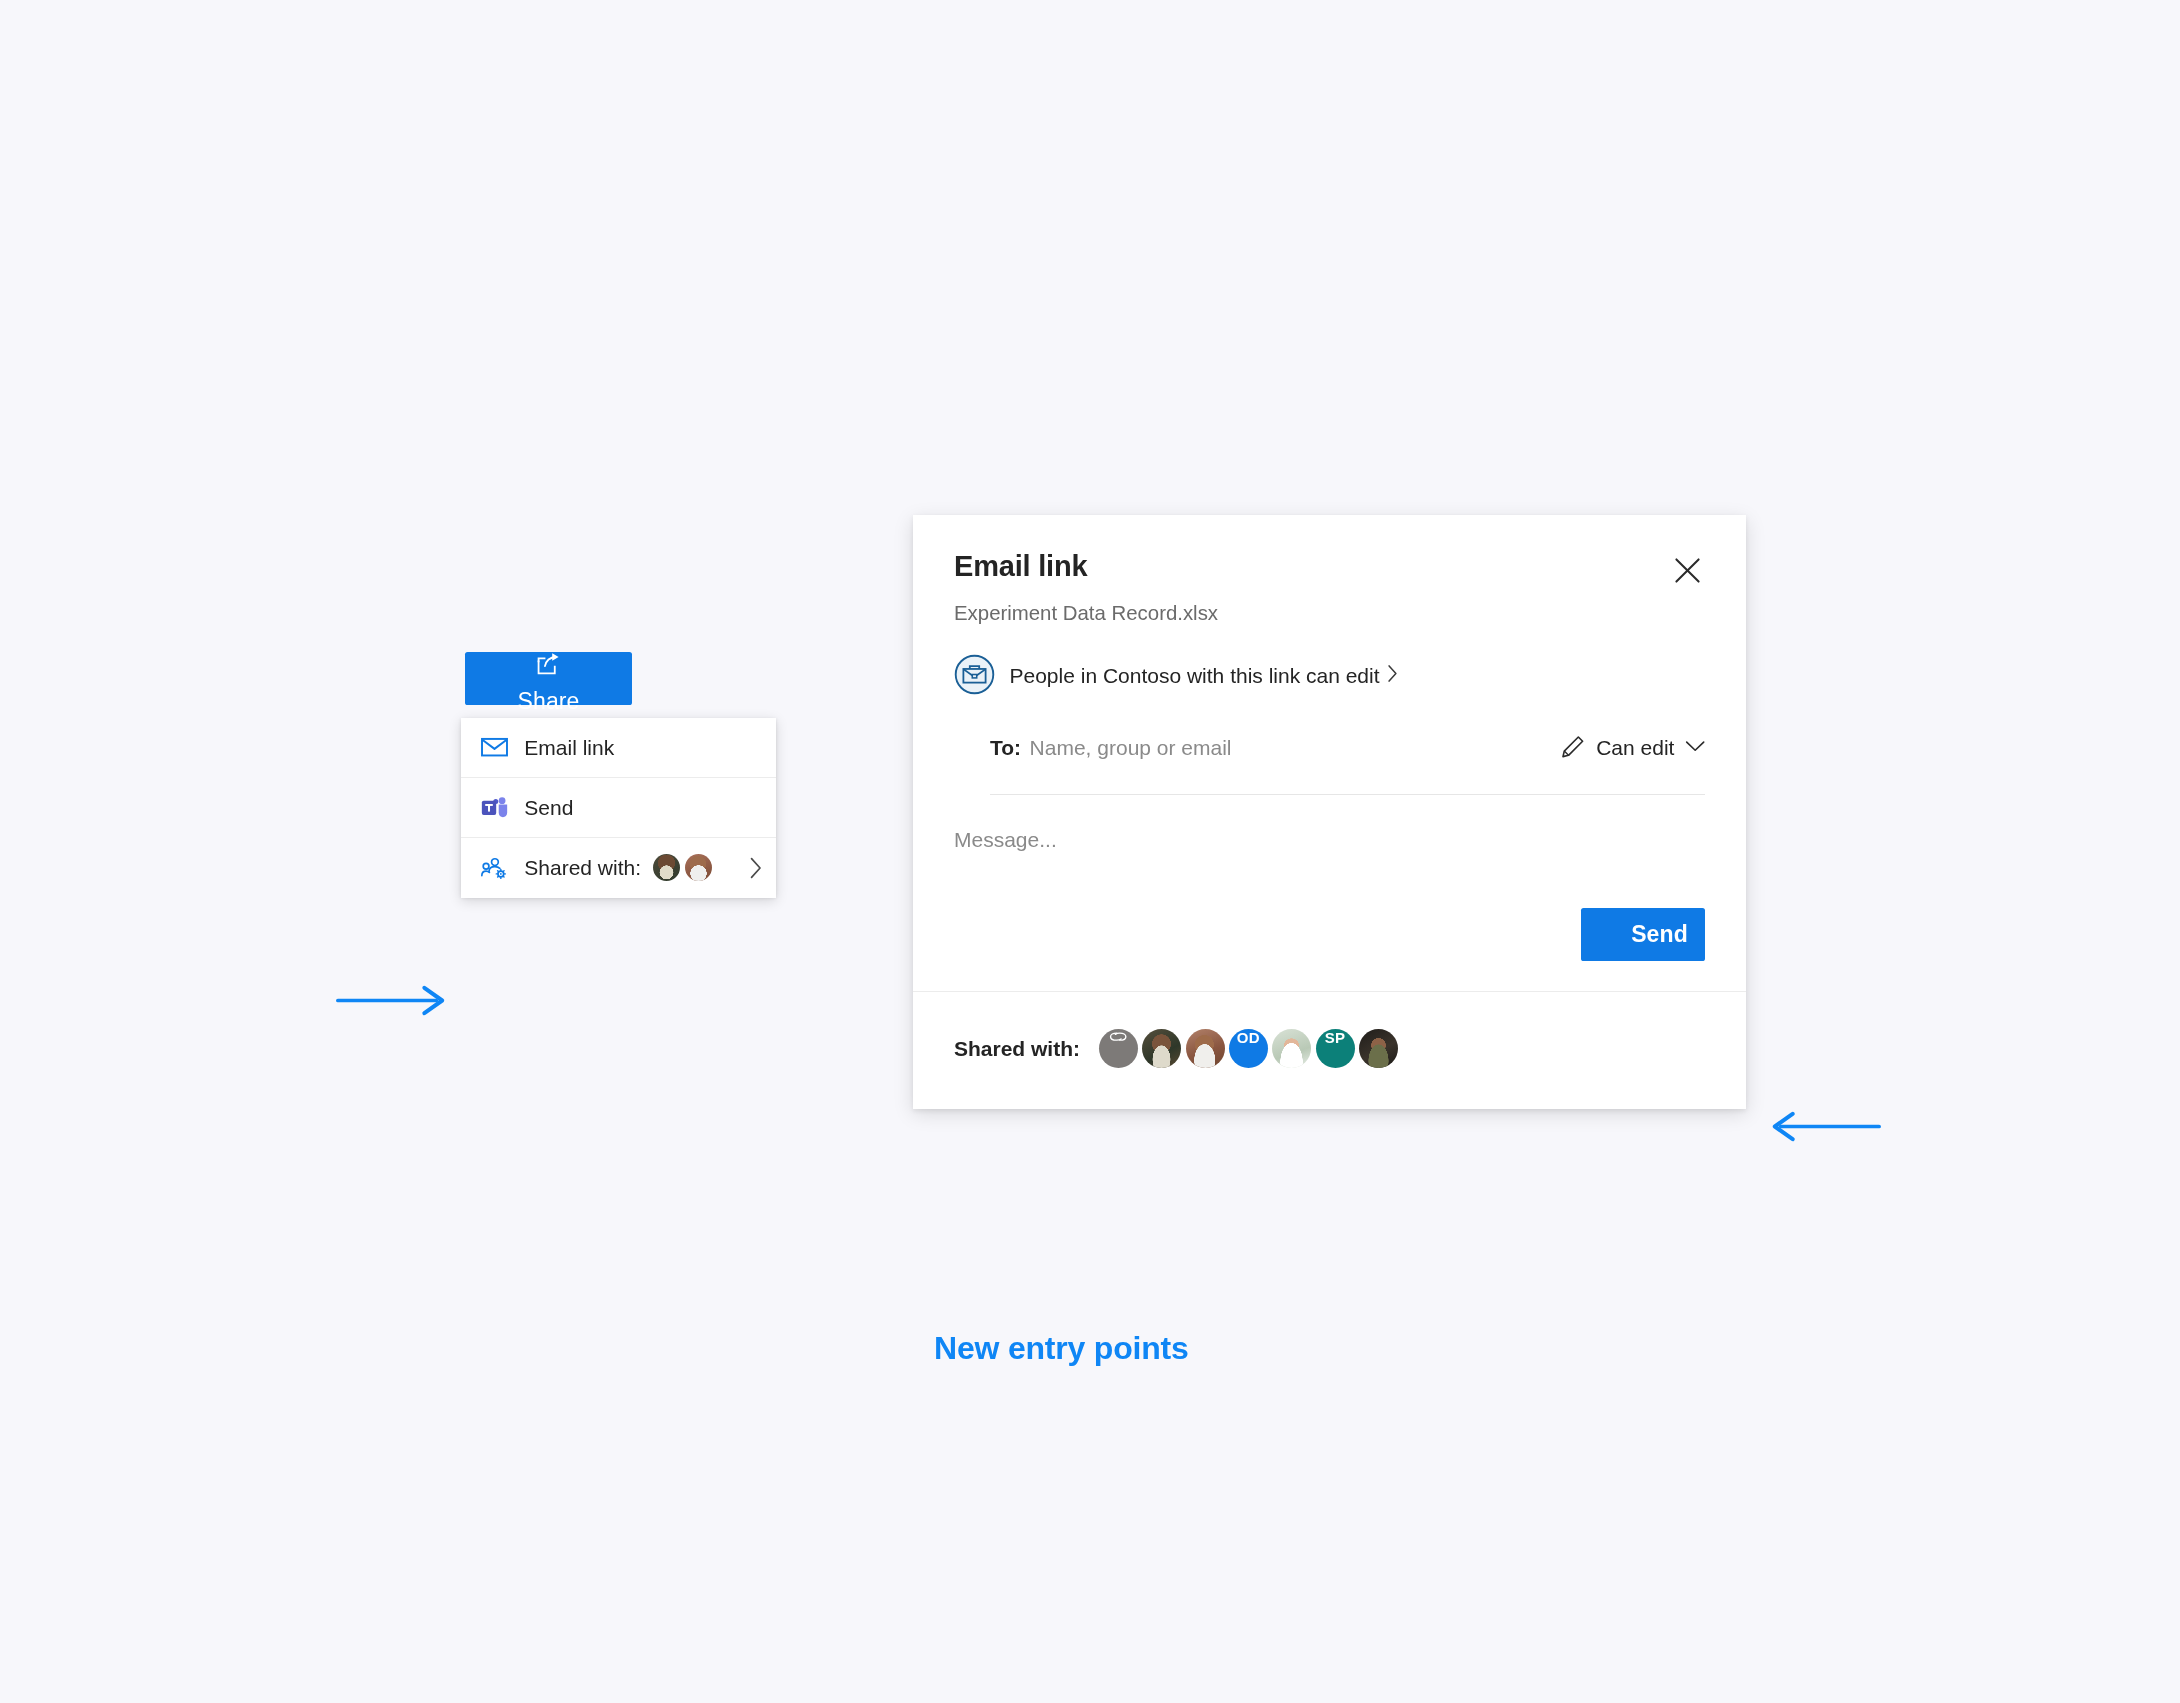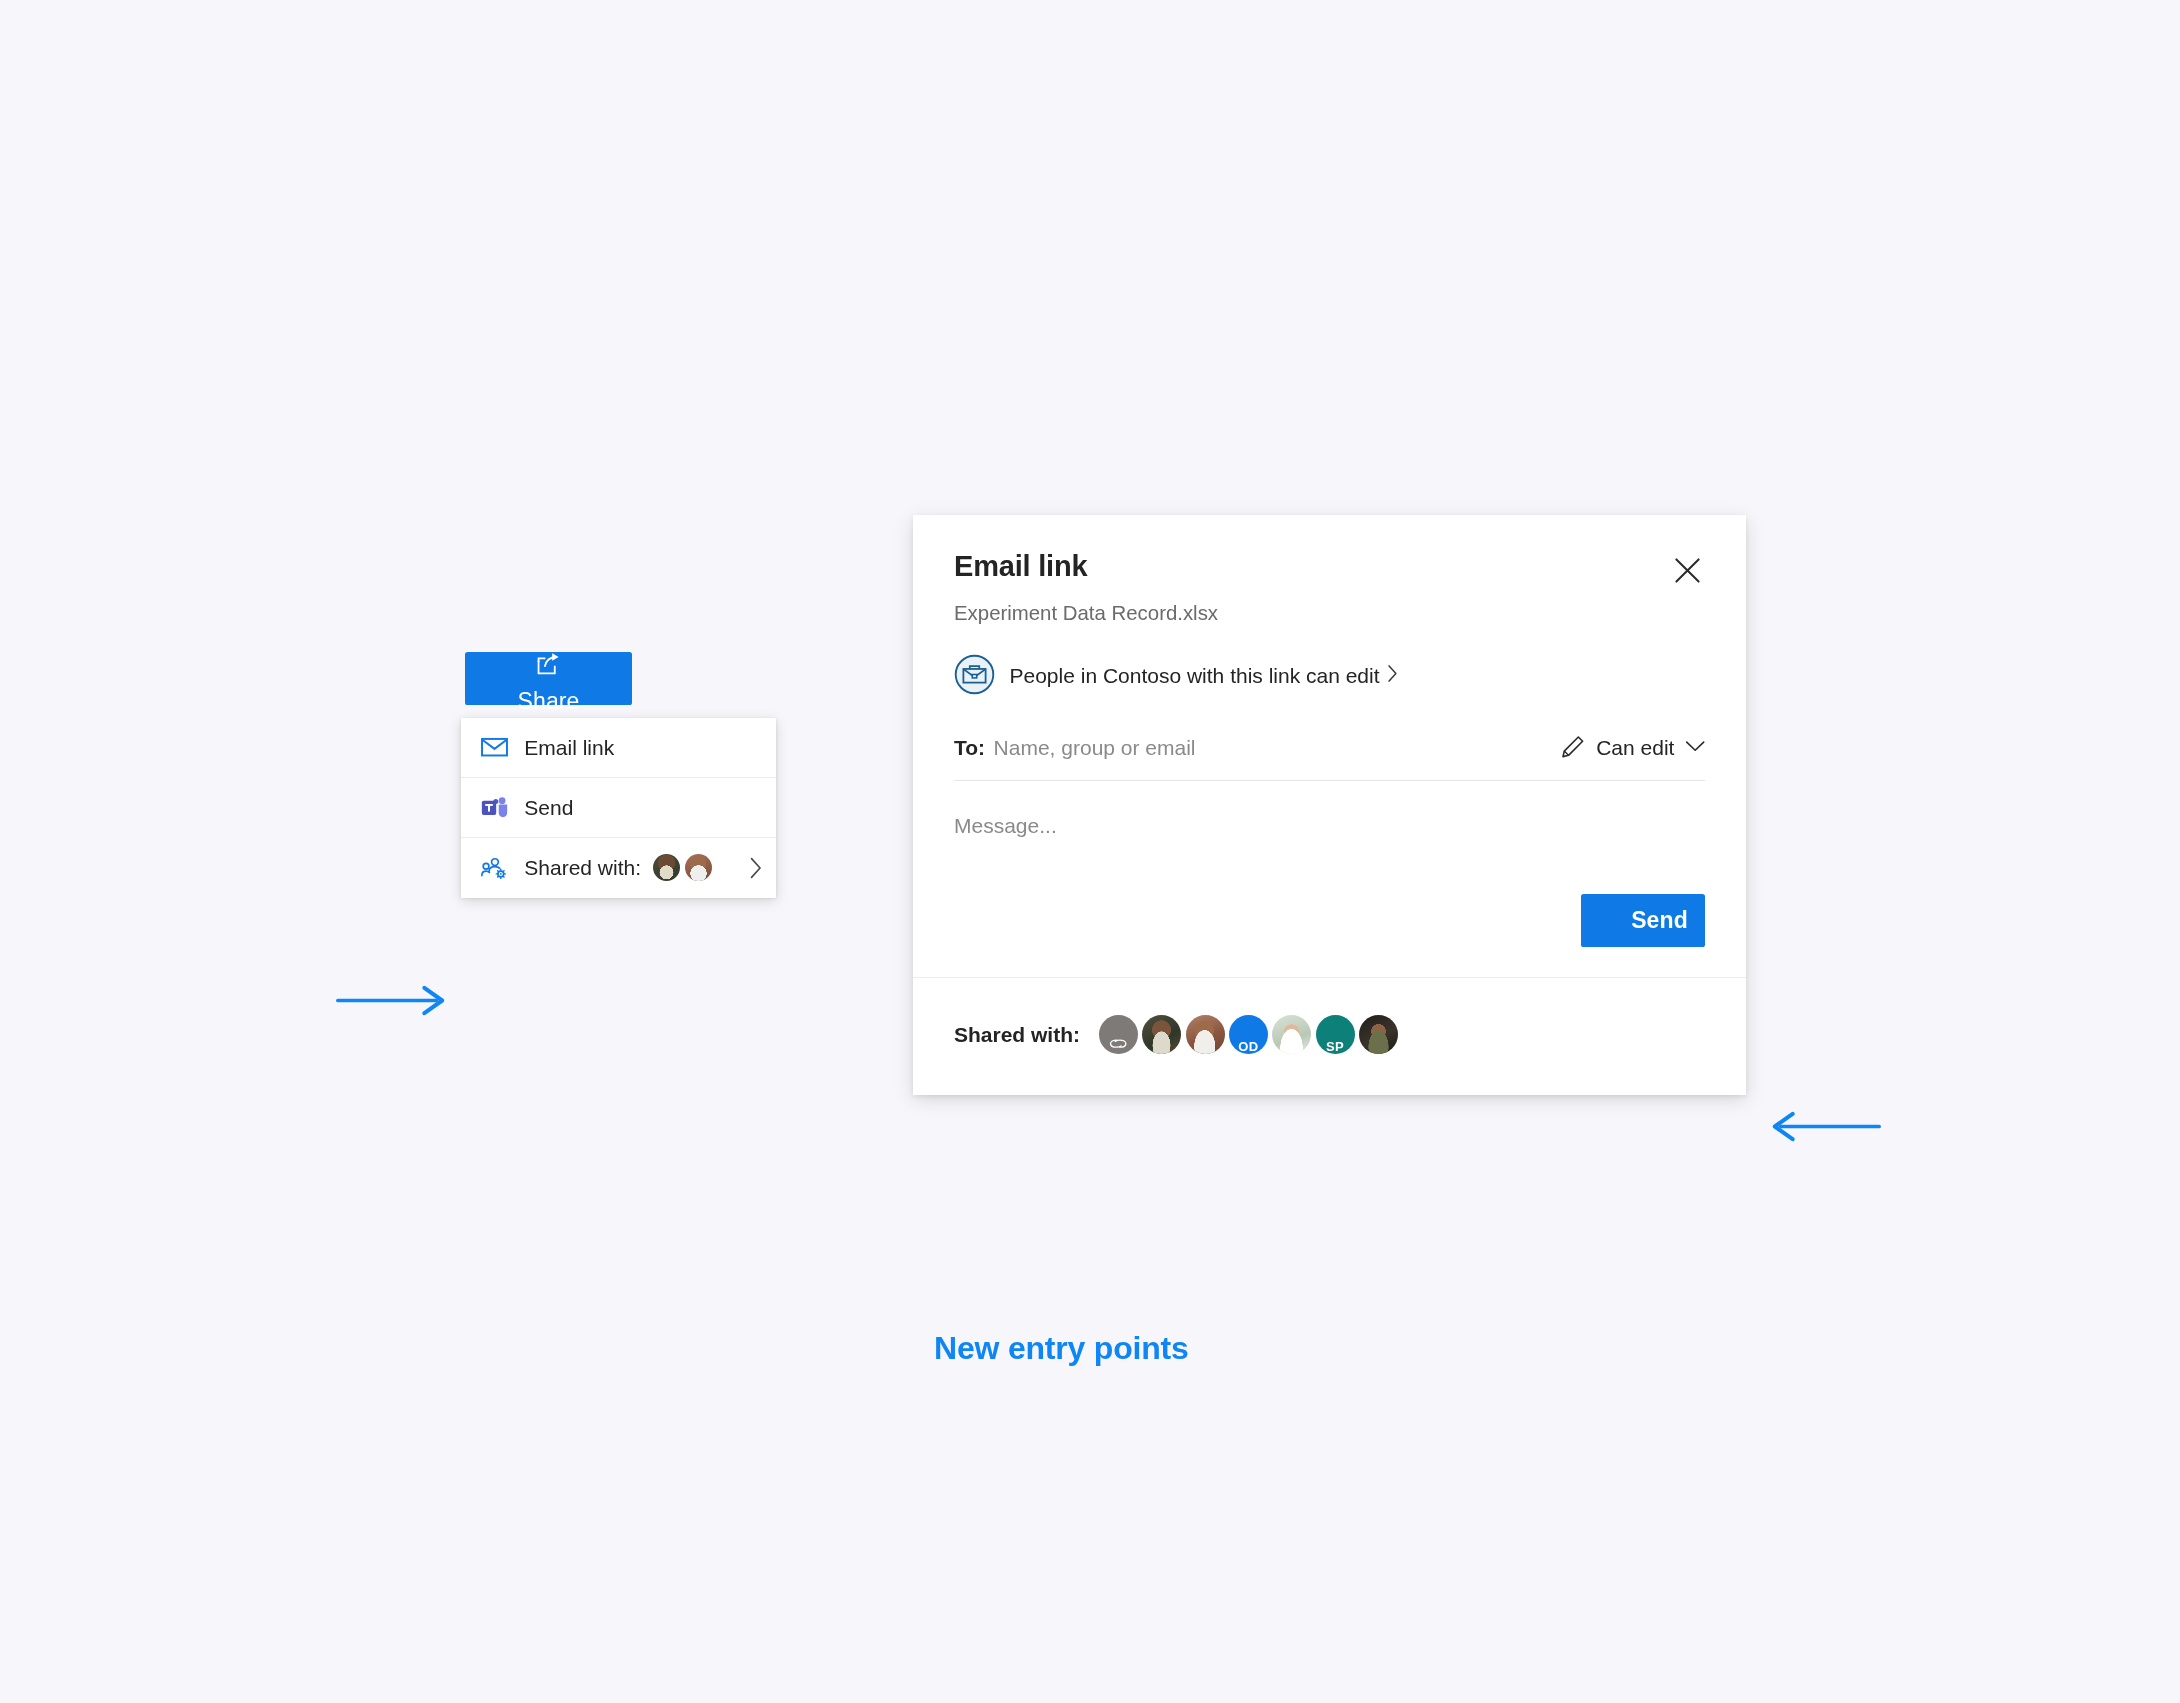--- a/index.html
+++ b/index.html
@@ -148,22 +148,23 @@
     display: flex;
     align-items: center;
     gap: 7px;
     white-space: nowrap;
   }
   .to-row {
     margin-top: 36px;
     display: flex;
     align-items: center;
     justify-content: space-between;
-    padding-bottom: 17px;
+    padding-bottom: 31px;
     border-bottom: 0.9px solid #e6e6e6;
+    margin-left: 36px;
   }
   .to-left { display: flex; align-items: baseline; gap: 8.5px; }
   .to-label {
     font-size: 21px;
     font-weight: 700;
     color: #242424;
   }
   .to-input {
     border: none;
     outline: none;
@@ -242,25 +243,25 @@
     white-space: nowrap;
   }
   .face-stack { display: flex; align-items: center; gap: 4.3px; }
   .face {
     width: 39px;
     height: 39px;
     border-radius: 50%;
     overflow: hidden;
     flex: none;
     display: flex;
-    align-items: flex-end;
+    align-items: flex-start;
     justify-content: center;
     position: relative;
     color: #ffffff;
-    font-size: 13px;
+    font-size: 15px;
     font-weight: 600;
     letter-spacing: 0.3px;
     cursor: pointer;
   }
 
   
   .arrow { position: absolute; }
   .arrow-left-annot { left: 336px; top: 981px; }
   .arrow-right-annot { left: 1767px; top: 1107px; }
 

